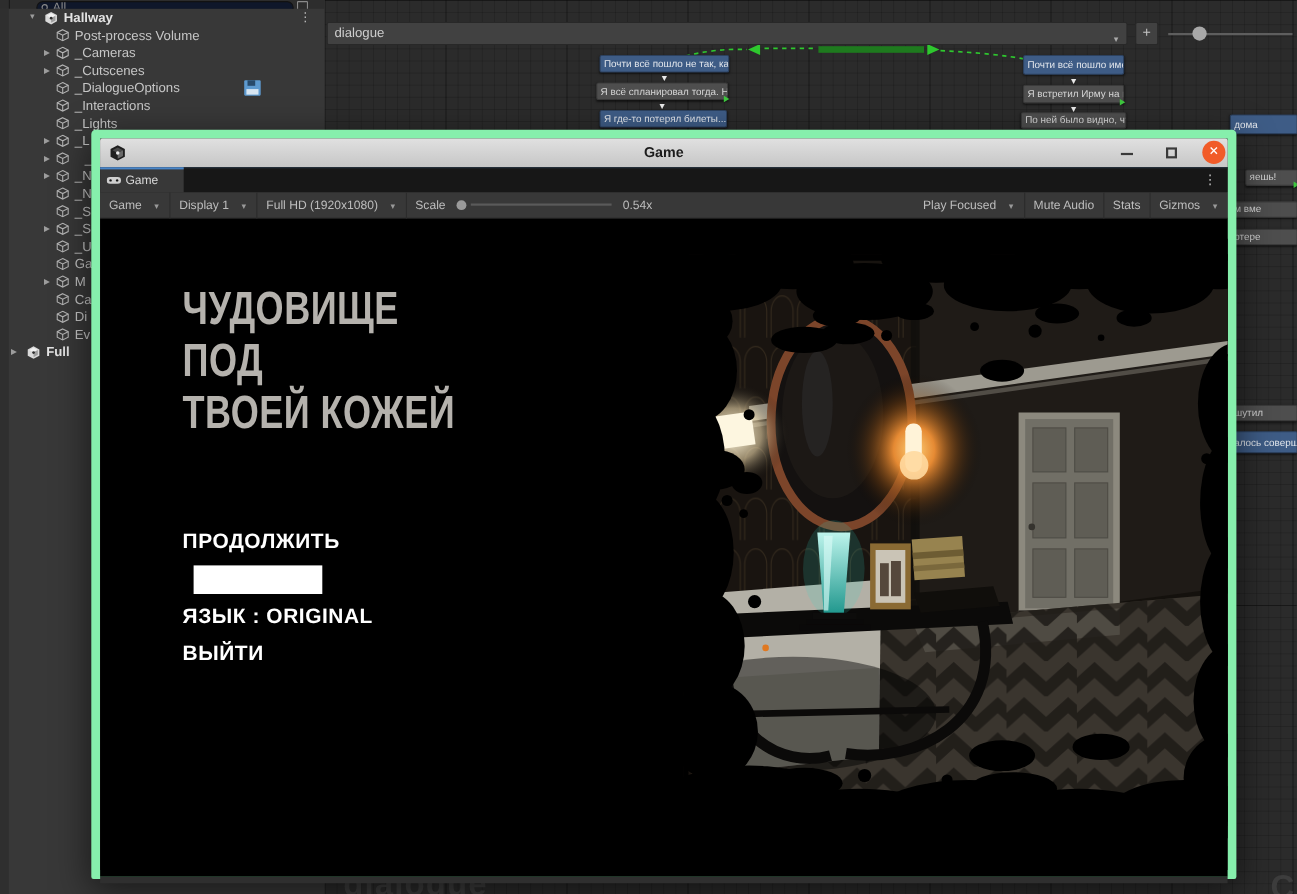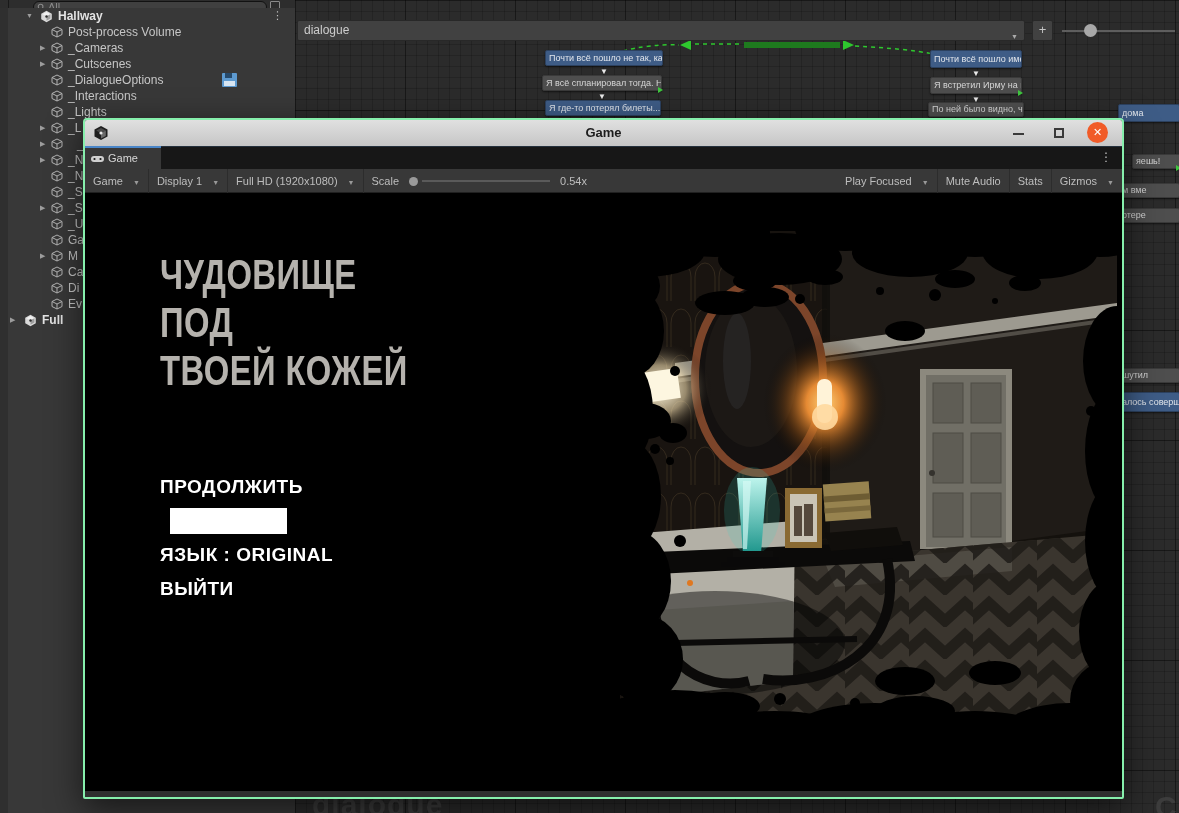--- a/index.html
+++ b/index.html
@@ -34,38 +34,38 @@
   .conn { position:absolute; color:#e8e8e8; font-size:8px; line-height:8px; }
   .out-arrow { position:absolute; width:0; height:0; border-left:5px solid #3ec53e;
     border-top:3px solid transparent; border-bottom:3px solid transparent; }
   #watermark { position:absolute; left:17px; top:788px; font-size:30px; font-weight:bold; color:#3d3d3d; letter-spacing:1px; }
   #watermark-letter { position:absolute; left:860px; top:790px; font-size:30px; font-weight:bold; color:#3d3d3d; }
   #wire-svg { position:absolute; left:0; top:0; pointer-events:none; }
 
   
   #hierarchy { position:absolute; left:0; top:0; width:295px; height:813px; background:#383838; }
   #h-search-row { position:absolute; left:0; top:0; width:295px; height:8px; background:#2d2d2d; overflow:hidden; }
-  #h-search-box { position:absolute; left:33px; top:1px; width:234px; height:12px; background:#404040;
+  #h-search-box { position:absolute; left:33px; top:1px; width:234px; height:12px; background:#0f172a;
     border:1px solid #121212; border-radius:6px; color:#8a8a8a; font-size:11px; line-height:11px; padding-left:14px;text-decoration:underline; }
   #h-search-divider { position:absolute; left:8px; top:0; width:1px; height:8px; background:#191919; }
   #h-search-win-icon { position:absolute; left:270px; top:1px; width:10px; height:9px; border:1px solid #8a8a8a; border-radius:1px; }
   #left-strip { position:absolute; left:0; top:8px; width:8px; height:805px; background:#2f2f2f; }
   .hrow { position:absolute; left:0; width:295px; height:16px; font-size:12px; color:#c6c6c6; }
   .hrow .arrow { position:absolute; font-size:7px; color:#9c9c9c; top:4px; }
   .hrow .icn { position:absolute; top:2px; }
   .hrow .lbl { position:absolute; top:1px; white-space:nowrap; }
   .hrow.scene .lbl { color:#e3e3e3; font-weight:bold; }
   .kebab { position:absolute; right:12px; top:1px; color:#c0c0c0; font-size:11px; }
   .floppy { position:absolute; left:222px; top:1px; width:15px; height:14px; background:#5d9ad0; border-radius:1px; }
   .floppy:before { content:""; position:absolute; left:3px; top:0; width:7px; height:5px; background:#274a6b; }
   .floppy:after { content:""; position:absolute; left:2px; bottom:1px; width:11px; height:5px; background:#d8e6f2; }
 
   
   #game-window { position:absolute; left:83px; top:118px; width:1041px; height:681px;
-    border:2px solid #86efac; border-radius:4px 4px 2px 2px; background:#383838;
+    border:8px solid #86efac; border-radius:4px 4px 2px 2px; background:#383838;
     box-shadow:0 10px 34px rgba(0,0,0,.6); z-index:10; }
   #gw-titlebar { position:relative; height:26px; background:linear-gradient(#e0e0e0,#c6c6c6); border-radius:2px 2px 0 0; }
   #gw-title { position:absolute; left:0; right:0; top:5px; text-align:center; font-size:13px; font-weight:bold; color:#1c1c1c; }
   #gw-unity-logo { position:absolute; left:8px; top:5px; }
   #gw-min { position:absolute; left:928px; top:13px; width:11px; height:2px; background:#3a3a3a; }
   #gw-max { position:absolute; left:969px; top:8px; width:10px; height:10px; border:2px solid #3a3a3a; }
   #gw-close { position:absolute; left:1002px; top:2px; width:21px; height:21px; border-radius:50%;
     background:#f15b28; color:#fff; font-size:11px; line-height:21px; text-align:center; }
   #gw-tabstrip { position:relative; height:23px; background:#171717; }
   #gw-tabstrip .hairline { position:absolute; left:0; top:0; width:100%; height:1px; background:#25313d; }

